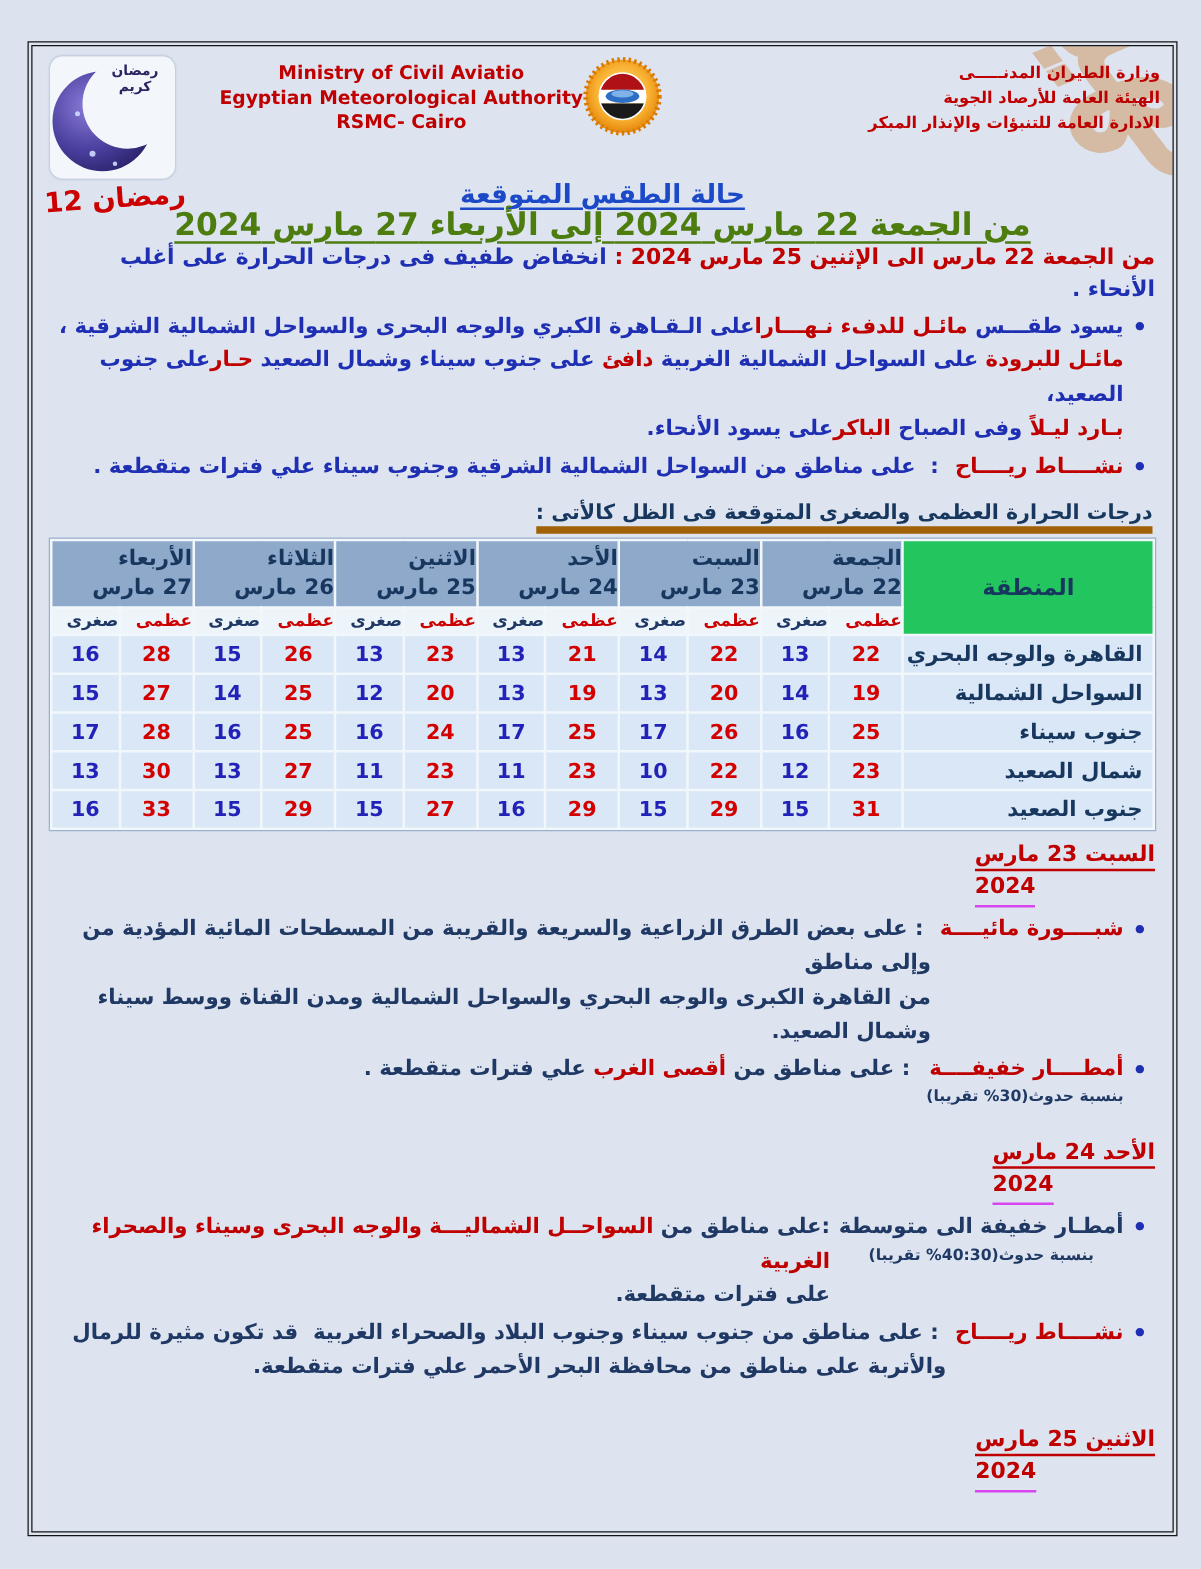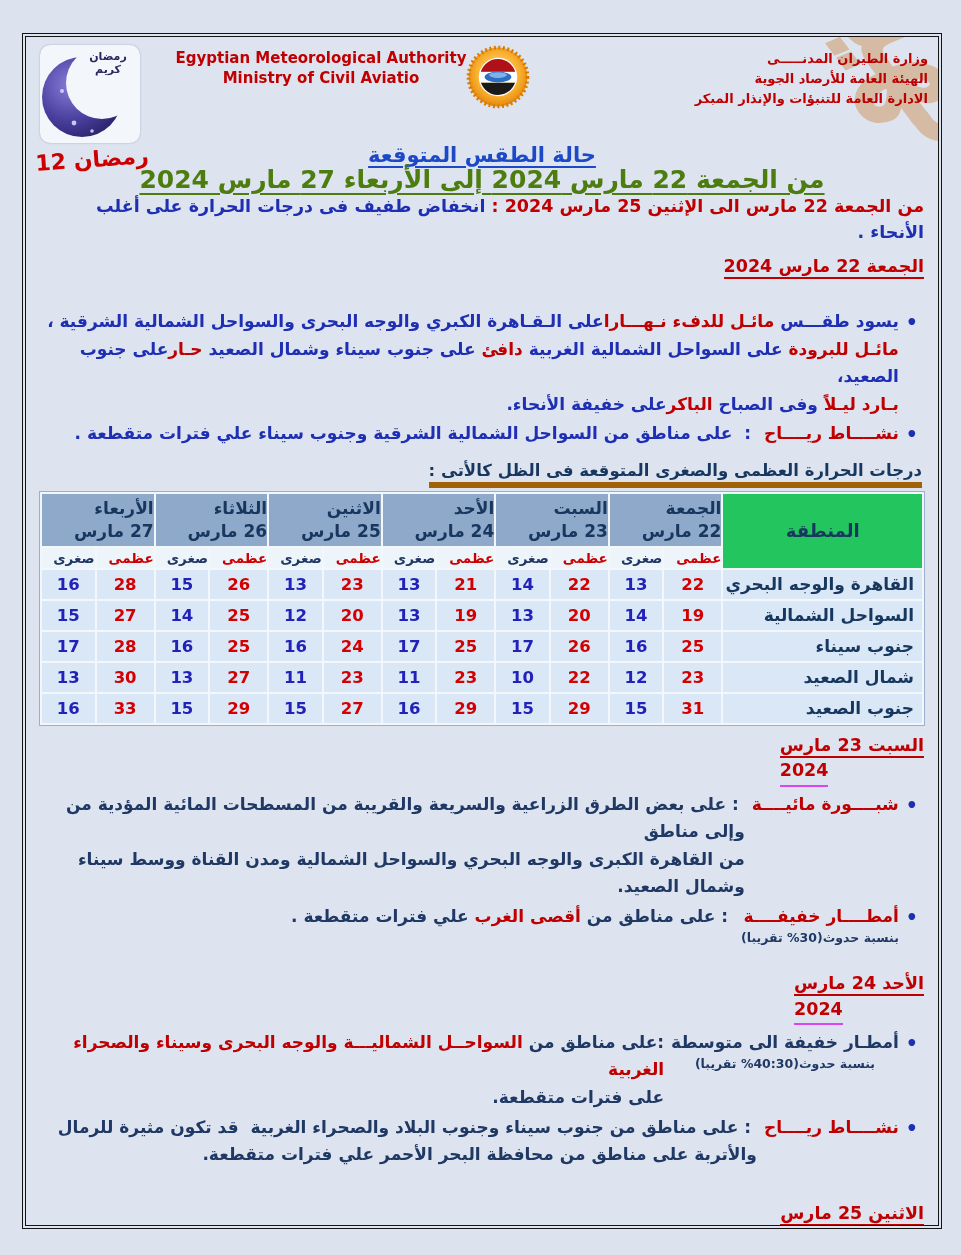--- a/index.html
+++ b/index.html
@@ -116,22 +116,23 @@
           <circle cx="62" cy="38" r="36" fill="#f3f6fb"></circle>
           <circle cx="22" cy="46" r="2" fill="#cfd9ff" opacity=".9"></circle>
           <circle cx="34" cy="78" r="2.4" fill="#cfd9ff" opacity=".9"></circle>
           <circle cx="52" cy="86" r="1.8" fill="#cfd9ff" opacity=".9"></circle>
         </svg>
         <span class="moon-cal">رمضان كريم</span>
       </div>
       <div class="ramadan-badge">12 رمضان</div>
 
       <div class="en-block">
+        <div>Ministry of Civil Aviatio</div>
         <div>Egyptian Meteorological Authority</div>
-        <div>Ministry of Civil Aviatio</div>
+        <div>RSMC- Cairo</div>
       </div>
 
       <div class="sun-emblem">
         <svg width="64" height="64" viewBox="0 0 100 100">
           <defs>
             <radialGradient id="sunG" cx="50%" cy="45%" r="60%">
               <stop offset="0%" stop-color="#ffe680"></stop>
               <stop offset="60%" stop-color="#f9b233"></stop>
               <stop offset="100%" stop-color="#e07b00"></stop>
             </radialGradient>
@@ -160,29 +161,25 @@
 
       <div class="doc-title">حالة الطقس المتوقعة</div>
       <div class="doc-date">من الجمعة 22 مارس 2024 إلى الأربعاء 27 مارس 2024</div>
     </div>
 
     <div class="content">
 
       <p class="summary"><span class="c-red">من الجمعة  22 مارس الى الإثنين 25 مارس 2024 :  </span><span class="c-blue">انخفاض طفيف فى درجات الحرارة على أغلب الأنحاء .</span></p>
 
       
-      <div class="sec-head">
-        <span class="l1">الجمعة  22 مارس 2024</span>
-        <span class="yr"><span></span></span>
-      </div>
       <div class="bullet">
         <span class="dot">•</span>
         <span class="btext"><span class="c-blue">يسود طقـــس </span><span class="c-red">مائـل للدفء نـهـــارا</span><span class="c-blue">على الـقـاهرة الكبري والوجه البحرى والسواحل الشمالية الشرقية ،
 </span><span class="c-red">مائـل للبرودة </span><span class="c-blue">على السواحل الشمالية الغربية </span><span class="c-red">دافئ </span><span class="c-blue">على جنوب سيناء وشمال الصعيد </span><span class="c-red">حـار</span><span class="c-blue">على جنوب الصعيد،
-</span><span class="c-red">بـارد ليـلاً </span><span class="c-blue">وفى الصباح </span><span class="c-red">الباكر</span><span class="c-blue">على خفيفة الأنحاء.</span></span>
+</span><span class="c-red">بـارد ليـلاً </span><span class="c-blue">وفى الصباح </span><span class="c-red">الباكر</span><span class="c-blue">على يسود الأنحاء.</span></span>
       </div>
       <div class="bullet">
         <span class="dot">•</span>
         <span class="lcol">
           <span class="blabel"><span class="c-red">نشــــاط ريــــاح</span></span>
 
         </span>
         <span class="btext"><span class="c-blue"> :  على مناطق من السواحل الشمالية الشرقية وجنوب سيناء علي فترات متقطعة .</span></span>
       </div>
 

